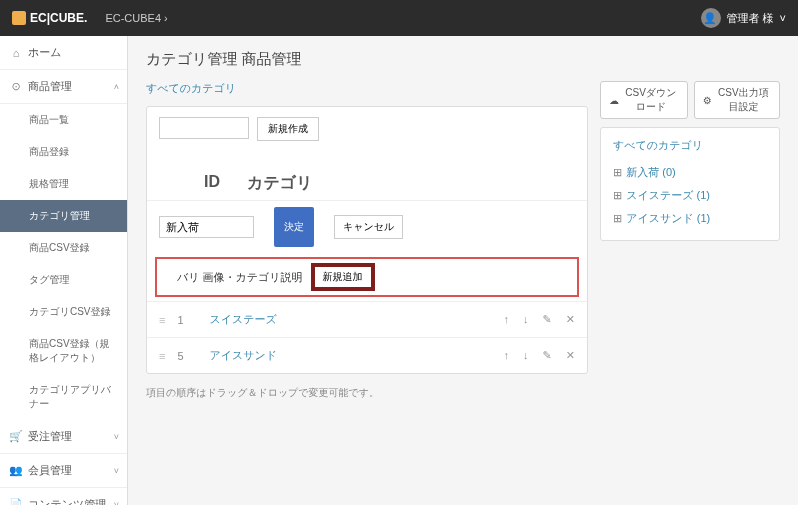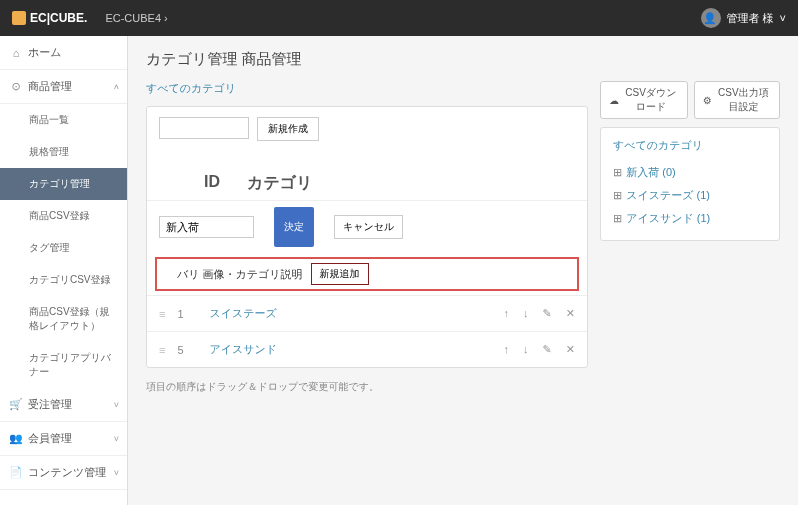--- a/index.html
+++ b/index.html
@@ -42,21 +42,21 @@
 .table-header { display: flex; padding: 6px 12px; font-size: 16px; font-weight: bold; color: #555; border-bottom: 1px solid #eee; gap: 20px; }
 .th-id { width: 30px; text-align: center; }
 .th-cat { flex: 1; }
 
 .edit-row { display: flex; align-items: center; padding: 6px 12px; gap: 20px; }
 .edit-input { border: 1px solid #ccc; padding: 4px 6px; font-size: 11px; width: 95px; }
 .btn-primary { background: #3f6ec2; color: #fff; border: none; padding: 13px 10px; font-size: 10px; border-radius: 2px; cursor: pointer; }
 .btn-cancel { background: #fff; border: 1px solid #ccc; padding: 4px 8px; font-size: 10px; cursor: pointer; }
 
 .highlight-box { border: 2px solid #d9534f; margin: 4px 8px; padding: 4px 20px; display: flex; align-items: center; gap: 8px; font-size: 11px; }
-.btn-add { border: 1px solid #7f1d1d; padding: 3px 8px; font-size: 10px; background: #fff; cursor: pointer; }
+.btn-add { border: 4px solid #7f1d1d; padding: 3px 8px; font-size: 10px; background: #fff; cursor: pointer; }
 
 .list-row { display: flex; align-items: center; padding: 10px 12px; border-top: 1px solid #eee; gap: 12px; font-size: 11px; }
 .drag-handle { color: #bbb; cursor: grab; }
 .row-id { width: 20px; color: #888; }
 .row-name { flex: 1; color: #3a87ad; cursor: pointer; }
 .row-actions { display: flex; gap: 14px; color: #999; }
 .row-actions span { cursor: pointer; }
 
 .hint { font-size: 10px; color: #888; margin-top: 12px; }
 
@@ -94,20 +94,23 @@
       <span class="nav-icon">⌂</span>
       <span>ホーム</span>
     </div>
     <div class="nav-item">
       <span class="nav-icon">⊙</span>
       <span>商品管理</span>
       <span class="nav-chevron">˄</span>
     </div>
     <div class="nav-item sub">
         <span>商品一覧</span>
+      </div>
+    <div class="nav-item sub">
+        <span>商品登録</span>
       </div>
     <div class="nav-item sub">
         <span>規格管理</span>
       </div>
     <div class="nav-item sub active">
         <span>カテゴリ管理</span>
       </div>
     <div class="nav-item sub">
         <span>商品CSV登録</span>
       </div>

